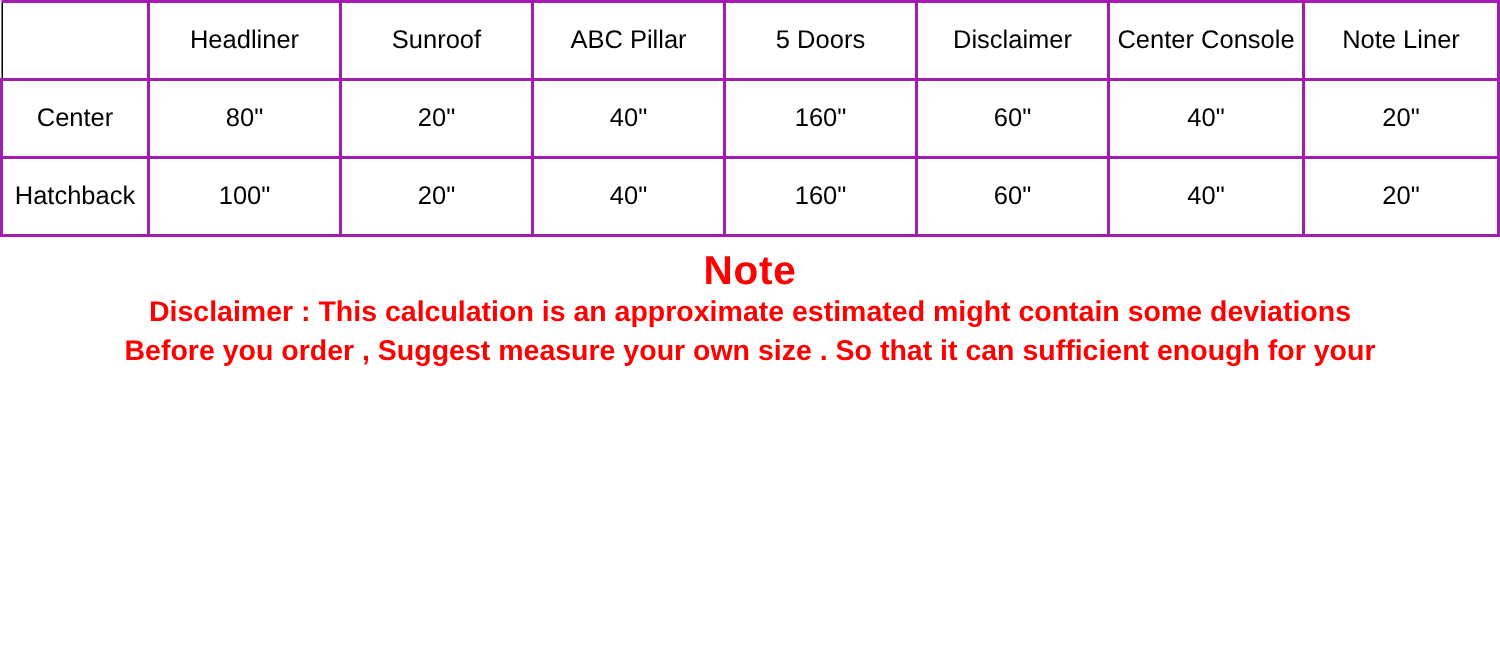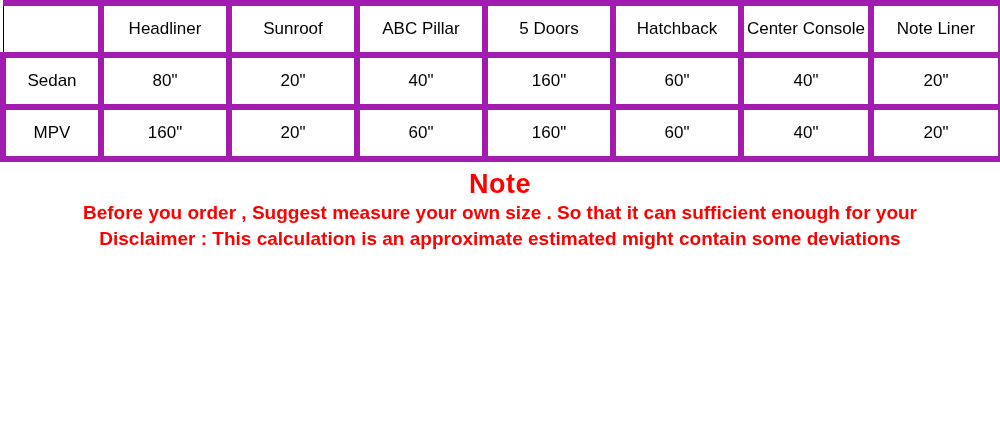--- a/index.html
+++ b/index.html
@@ -19,21 +19,21 @@
     position: relative;
     background: #ffffff;
     box-sizing: border-box;
   }
   table.spec {
     border-collapse: collapse;
     width: 1000px;
     table-layout: fixed;
   }
   table.spec td, table.spec th {
-    border: 6px solid #a21caf;
+    border: 2px solid #a21caf;
     text-align: center;
     vertical-align: middle;
     font-weight: normal;
     font-size: 17px;
     color: #000000;
     height: 52px;
     padding: 0 2px;
     box-sizing: border-box;
   }
   table.spec thead td {
@@ -94,50 +94,50 @@
         <col class="c6">
         <col class="c7">
     </colgroup>
     <thead>
       <tr>
         <td class="corner-cell"></td>
         <td>Headliner</td>
         <td>Sunroof</td>
         <td>ABC Pillar</td>
         <td>5 Doors</td>
-        <td>Hatchback</td>
+        <td>Disclaimer</td>
         <td>Center Console</td>
         <td>Note Liner</td>
       </tr>
     </thead>
     <tbody>
       <tr>
-        <td>Sedan</td>
+        <td>Center</td>
         <td>80"</td>
         <td>20"</td>
         <td>40"</td>
         <td>160"</td>
         <td>60"</td>
         <td>40"</td>
         <td>20"</td>
       </tr>
       <tr>
-        <td>MPV</td>
-        <td>160"</td>
+        <td>Hatchback</td>
+        <td>100"</td>
         <td>20"</td>
-        <td>60"</td>
+        <td>40"</td>
         <td>160"</td>
         <td>60"</td>
         <td>40"</td>
         <td>20"</td>
       </tr>
     </tbody>
   </table>
 
   <div class="note-area">
     <div class="note-title">Note</div>
     <div class="note-lines">
+      <div>Disclaimer : This calculation is an approximate estimated might contain some deviations</div>
       <div>Before you order , Suggest measure your own size . So that it can sufficient enough for your</div>
-      <div>Disclaimer : This calculation is an approximate estimated might contain some deviations</div>
     </div>
   </div>
 
 </div>
 
 </body></html>

